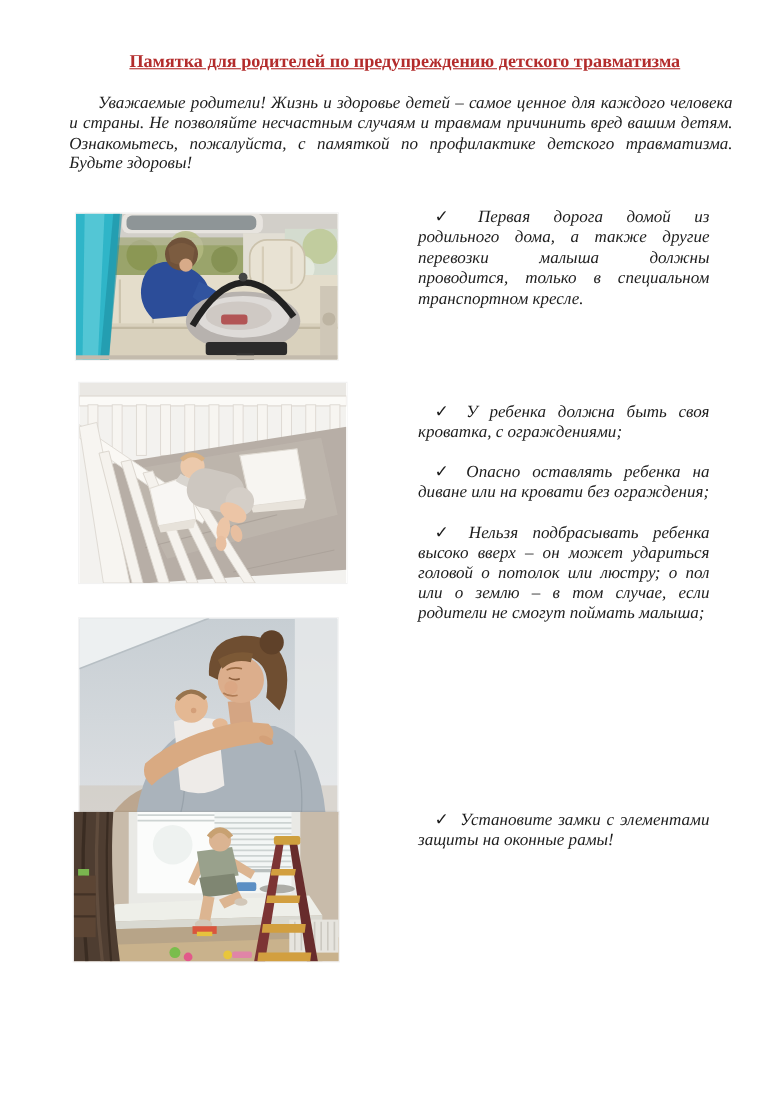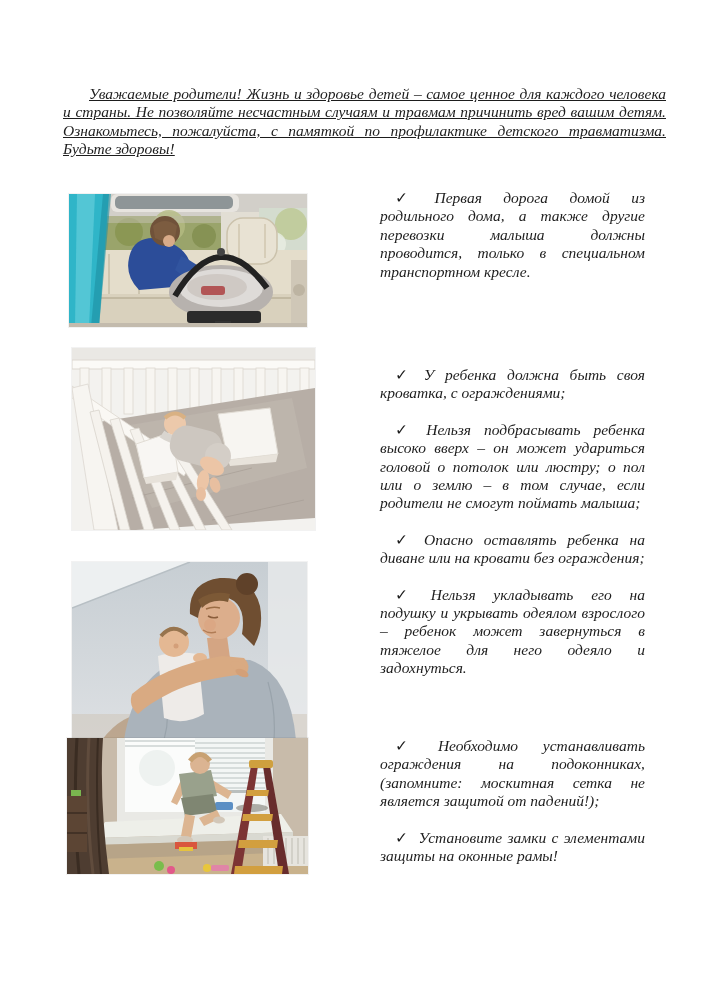--- a/index.html
+++ b/index.html
@@ -12,21 +12,21 @@
     font-family:"Liberation Serif","DejaVu Serif",serif;color:var(--ink);
   }
   .doc-title{
     position:absolute;top:46px;left:62px;width:612px;margin:0;
     text-align:center;font-size:16.5px;font-weight:bold;font-style:normal;
     color:var(--red);text-decoration:underline;
   }
   .intro{
     position:absolute;top:85px;left:63px;width:603px;margin:0;
     font-style:italic;font-size:15.5px;line-height:18.4px;
-    text-align:justify;text-indent:26px;text-decoration:underline;
+    text-align:justify;text-indent:26px;
   }
   .checklist{
     position:absolute;left:362px;width:301px;margin:0;padding:0;list-style:none;
     font-style:italic;font-size:15.5px;line-height:18.4px;text-align:justify;
   }
   .checklist li{text-indent:15px;margin:18px;padding:0;}
   .check{font-style:normal;margin-right:9px;}
   #list-1{top:171px;}
   #list-2{top:348px;}
   #list-3{top:719px;}
@@ -35,20 +35,21 @@
   #photo-car{left:69px;top:194px;width:238px;height:133px;}
   #photo-crib{left:72px;top:348px;width:243px;height:182px;}
   #photo-mother{left:72px;top:562px;width:235px;height:178px;}
   #photo-window{left:67px;top:738px;width:241px;height:136px;}
 </style>
 </head>
 <body>
 
 <div class="page">
 
+  <h1 class="doc-title">Памятка для родителей по предупреждению детского травматизма</h1>
 
   <p class="intro">Уважаемые родители! Жизнь и здоровье детей – самое ценное для каждого человека и страны. Не позволяйте несчастным случаям и травмам причинить вред вашим детям. Ознакомьтесь, пожалуйста, с памяткой по профилактике детского травматизма. Будьте здоровы!</p>
 
   <div class="photo" id="photo-car">
     <svg viewBox="0 0 238 133" xmlns="http://www.w3.org/2000/svg">
       <rect width="238" height="133" fill="#d9d3c7"></rect>
       <rect width="238" height="26" fill="#d2cfc9"></rect>
       <rect x="42" y="0" width="128" height="18" rx="6" fill="#e7e4df"></rect>
       <rect x="46" y="2" width="118" height="13" rx="5" fill="#8e9597"></rect>
       <rect x="28" y="22" width="128" height="42" fill="#9aa46b"></rect>
@@ -259,22 +260,20 @@
         <rect x="144" y="127" width="18" height="6" rx="2" fill="#e27faa" opacity="0.9"></rect>
       </g>
     </svg>
   </div>
 
   <ul class="checklist" id="list-1">
       <li><span class="check">✓</span>Первая дорога домой из родильного дома, а также другие перевозки малыша должны проводится, только в специальном транспортном кресле.</li>
     </ul>
   <ul class="checklist" id="list-2">
       <li><span class="check">✓</span>У ребенка должна быть своя кроватка, с ограждениями;</li>
+      <li><span class="check">✓</span>Опасно оставлять ребенка на диване или на кровати без ограждения;</li>
       <li><span class="check">✓</span>Нельзя подбрасывать ребенка высоко вверх – он может удариться головой о потолок или люстру; о пол или о землю – в том случае, если родители не смогут поймать малыша;</li>
-      <li><span class="check">✓</span>Опасно оставлять ребенка на диване или на кровати без ограждения;</li>
-      <li><span class="check">✓</span>Нельзя укладывать его на подушку и укрывать одеялом взрослого – ребенок может завернуться в тяжелое для него одеяло и задохнуться.</li>
     </ul>
   <ul class="checklist" id="list-3">
-      <li><span class="check">✓</span>Необходимо устанавливать ограждения на подоконниках, (запомните: москитная сетка не является защитой от падений!);</li>
       <li><span class="check">✓</span>Установите замки с элементами защиты на оконные рамы!</li>
     </ul>
 
 </div>
 
 </body></html>

